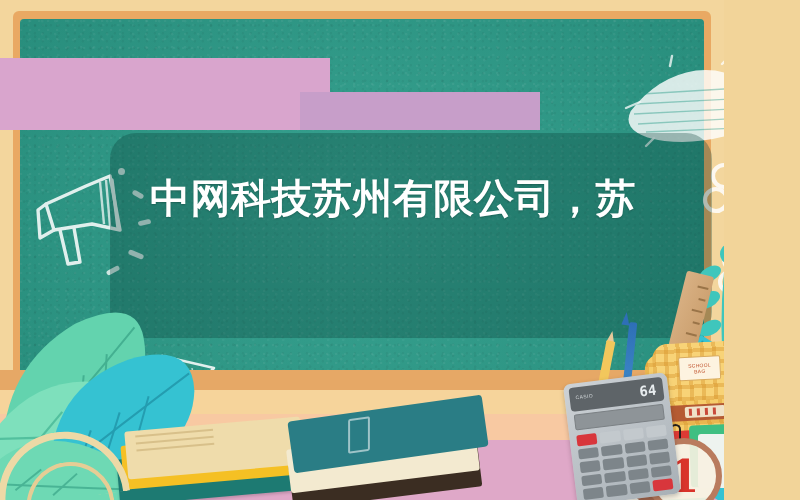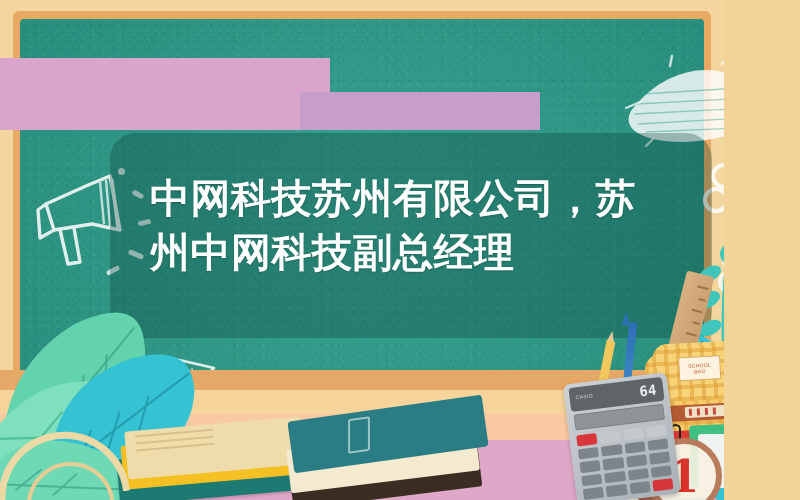--- a/index.html
+++ b/index.html
@@ -277,21 +277,21 @@
     <g stroke="#ffffff" stroke-width="1.5" opacity="0.65">
       <path d="M60 10 L64 40"></path>
         <path d="M68 12 L72 42"></path>
         <path d="M76 14 L80 42"></path>
         <path d="M84 16 L88 40"></path>
     </g>
   </svg>
 
   <div class="text-panel"></div>
 
-  <div class="headline"><span>中网科技苏州有限公司，苏</span><br><span>州中网科技副总经理</span></div>
+  <div class="headline"><span>中网科技苏州有限公司，苏</span><br></div>
 
   <div class="desk">
     <div class="strip s1"></div>
     <div class="strip s2"></div>
     <div class="strip s3"></div>
     <div class="strip s4"></div>
   </div>
   <div class="desk-left-pink"></div>
   <div class="desk-lav"></div>
 

